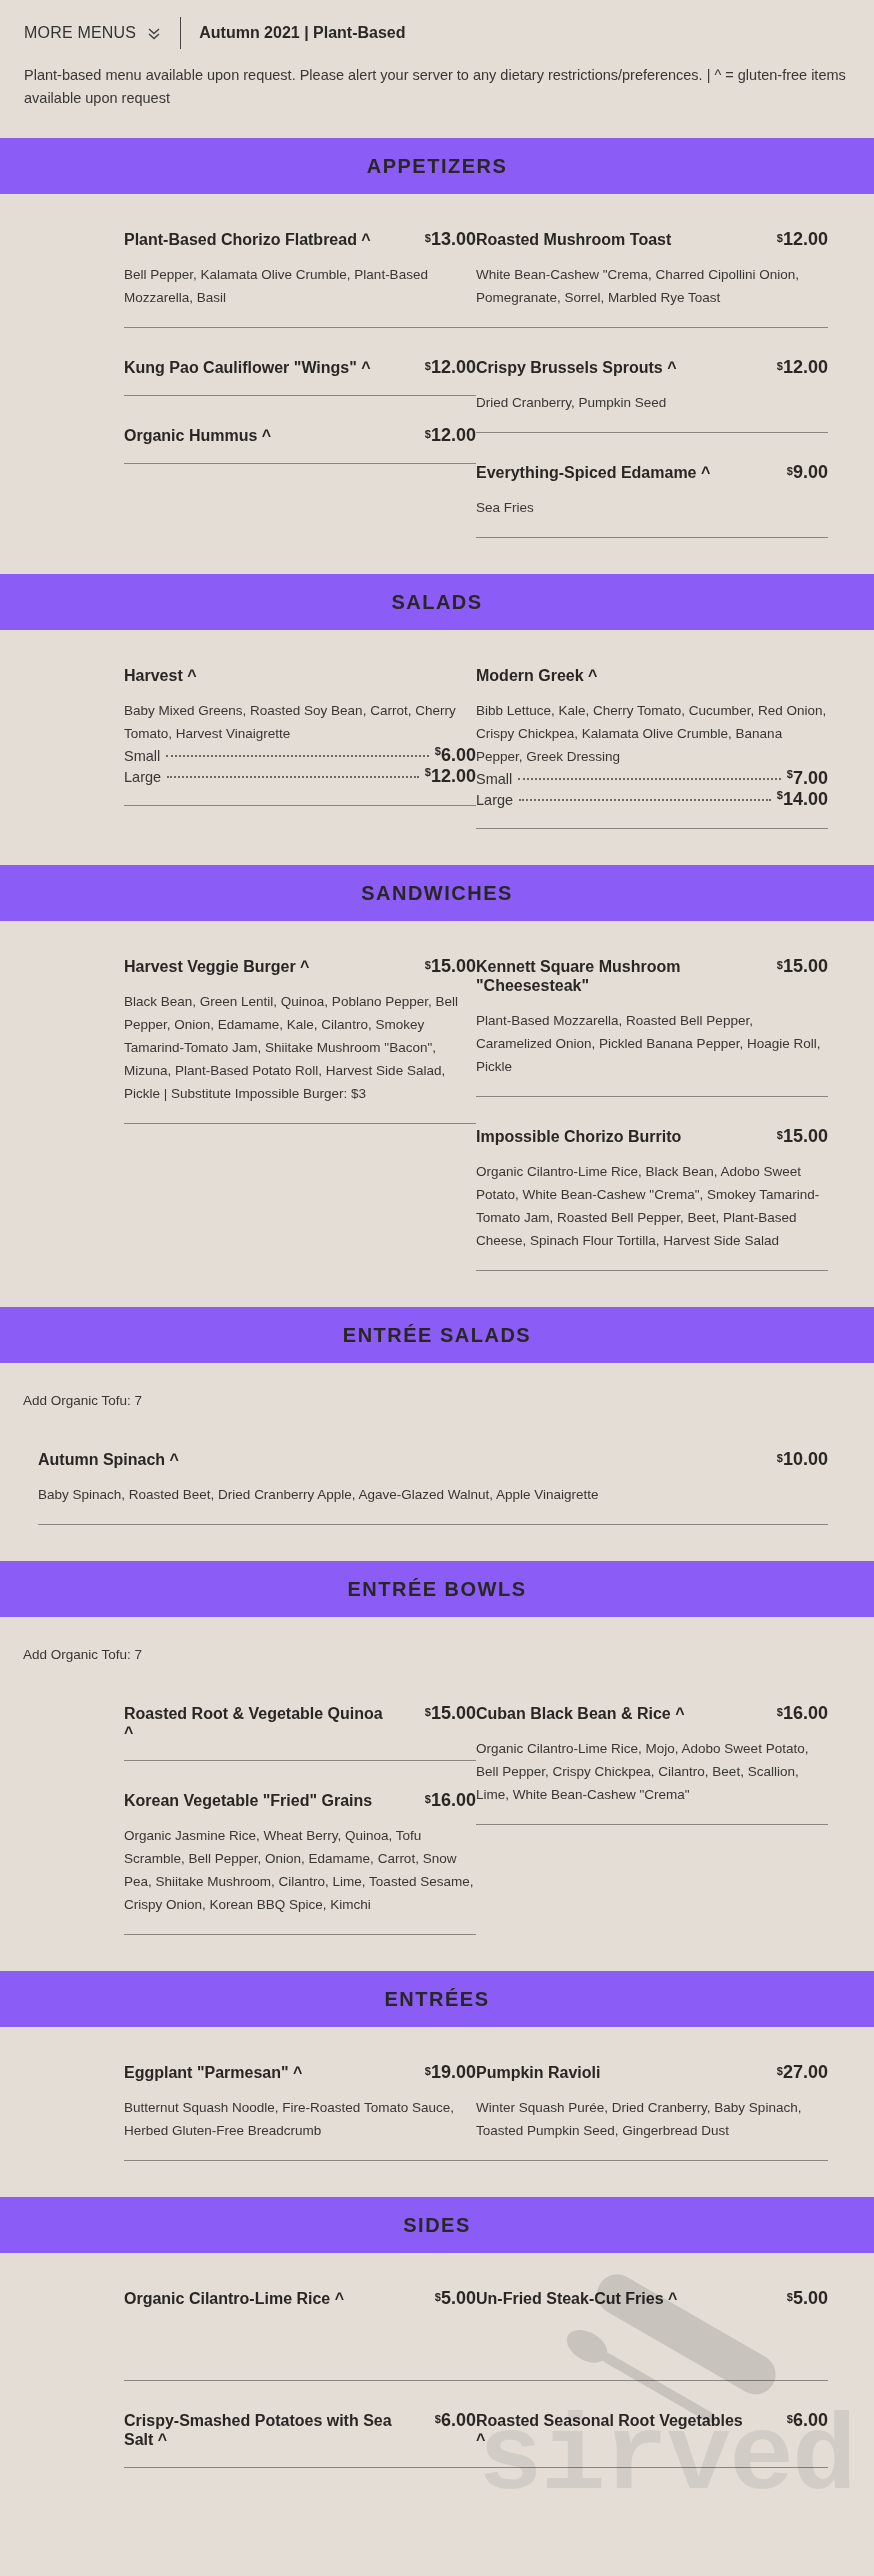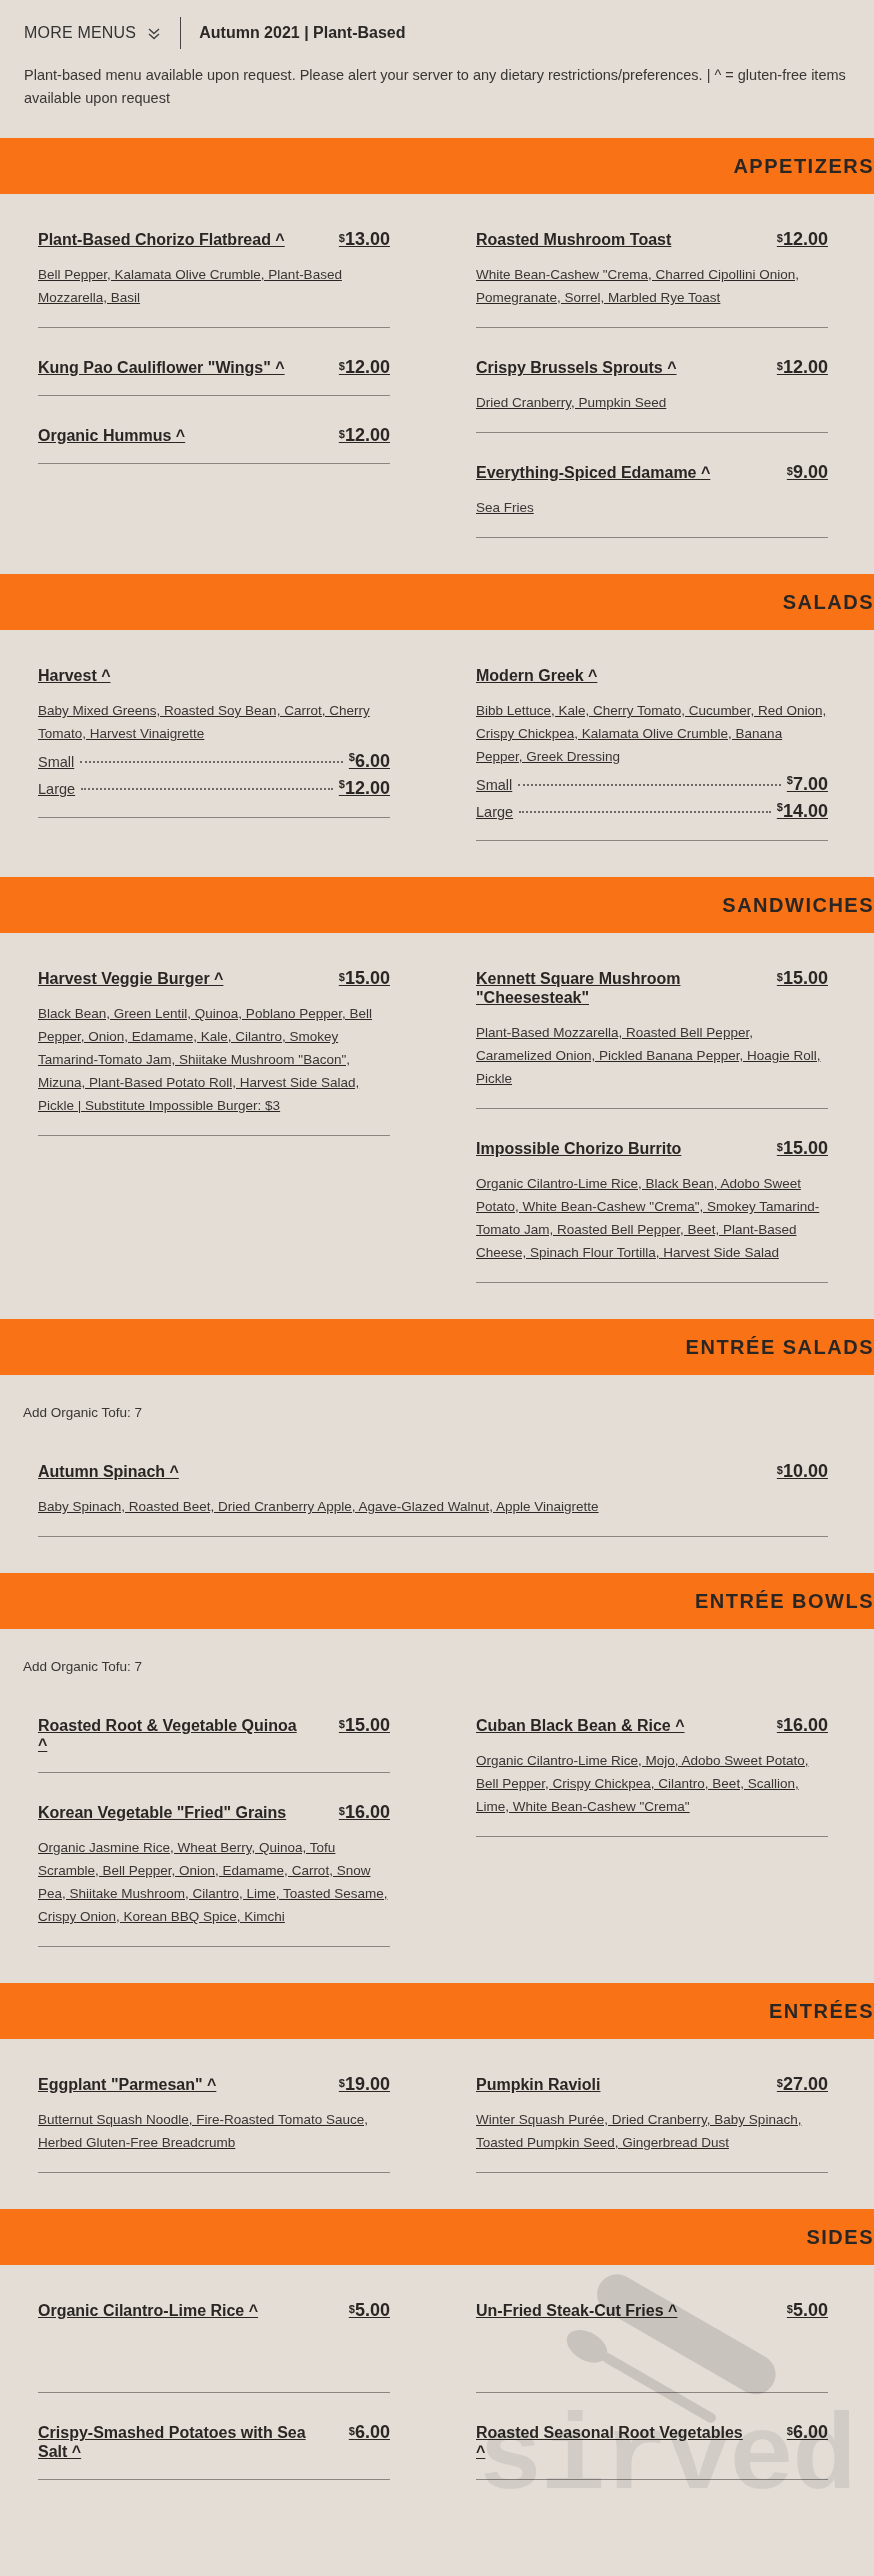--- a/index.html
+++ b/index.html
@@ -6,38 +6,38 @@
   html, body { width: 874px; background: #e3ddd6; }
   body { font-family: "Liberation Sans", "DejaVu Sans", sans-serif; color: #2a2624; position: relative; overflow-x: hidden; }
 
   .topbar { height: 75px; padding: 23px 24px 0 24px; display: flex; align-items: center; height: 52px; padding-top: 14px; }
   .more-menus { display: flex; align-items: flex-end; font-size: 16px; color: #333; letter-spacing: 0.2px; cursor: pointer; }
   .more-menus .chev { margin-left: 10px; display: inline-block; width: 16px; height: 16px; }
   .vsep { width: 1px; height: 32px; background: #444; margin: 0 18px 0 18px; }
   .menu-name { font-weight: bold; font-size: 16px; color: #2b2826; }
   .intro { padding: 12px 24px 0 24px; font-size: 14.5px; line-height: 23px; color: #3a3634; height: 86px; }
 
-  .section-head { background: #f97316; height: 56px; display: flex; align-items: center; justify-content: flex-end; }
+  .section-head { background: #8b5cf6; height: 56px; display: flex; align-items: center; justify-content: center; }
   .section-head h2 { font-size: 20px; font-weight: bold; letter-spacing: 1.5px; color: #2a2624; }
   .section-body { padding: 22px 0 20px 0; position: relative; }
   .note { font-size: 13.5px; color: #3a3634; padding: 0 0 0 23px; margin-bottom: 28px; margin-top: 8px; }
 
-  .cols { display: flex; justify-content: space-between; padding: 0 46px 0 38px; text-decoration: underline; }
+  .cols { display: flex; justify-content: flex-end; padding: 0 46px 0 38px; }
   .col { width: 352px; }
   .col.full { width: 100%; }
 
   .item { padding-top: 14px; padding-bottom: 18px; border-bottom: 1px solid #8a8580; margin-bottom: 16px; }
   .item-head { display: flex; justify-content: space-between; align-items: flex-start; }
   .item-title { font-weight: bold; font-size: 16px; line-height: 19px; color: #2a2624; max-width: 270px; }
   .item-price { font-weight: bold; font-size: 18px; color: #2a2624; white-space: nowrap; line-height: 19px; }
   .item-price .cur { font-size: 11px; vertical-align: top; position: relative; top: -1px; }
   .item-desc { font-size: 13.5px; line-height: 23px; color: #3a3634; margin-top: 14px; }
   .item.nodesc .item-desc { min-height: 40px; }
 
-  .size-row { display: flex; align-items: baseline; font-size: 14.5px; color: #3a3634; margin-top: 6px; }
+  .size-row { display: flex; align-items: baseline; font-size: 14.5px; color: #3a3634; }
   .size-row:first-of-type { margin-top: 10px; }
   .size-label { white-space: nowrap; }
   .dots { flex: 1; border-bottom: 2px dotted #6d6864; margin: 0 6px; height: 1px; position: relative; top: -4px; }
   .size-price { font-weight: bold; font-size: 18px; color: #2a2624; white-space: nowrap; }
   .size-price .cur { font-size: 11px; vertical-align: top; }
 
   .watermark { position: absolute; left: 540px; top: 2248px; width: 300px; height: 330px; pointer-events: none; opacity: 0.11; }
   .wm-text { position: absolute; left: 478px; top: 2398px; font-size: 108px; font-weight: bold; color: #000; opacity: 0.07; letter-spacing: -2px; pointer-events: none; font-family: Liberation Mono, monospace; }
 </style>
 </head>

